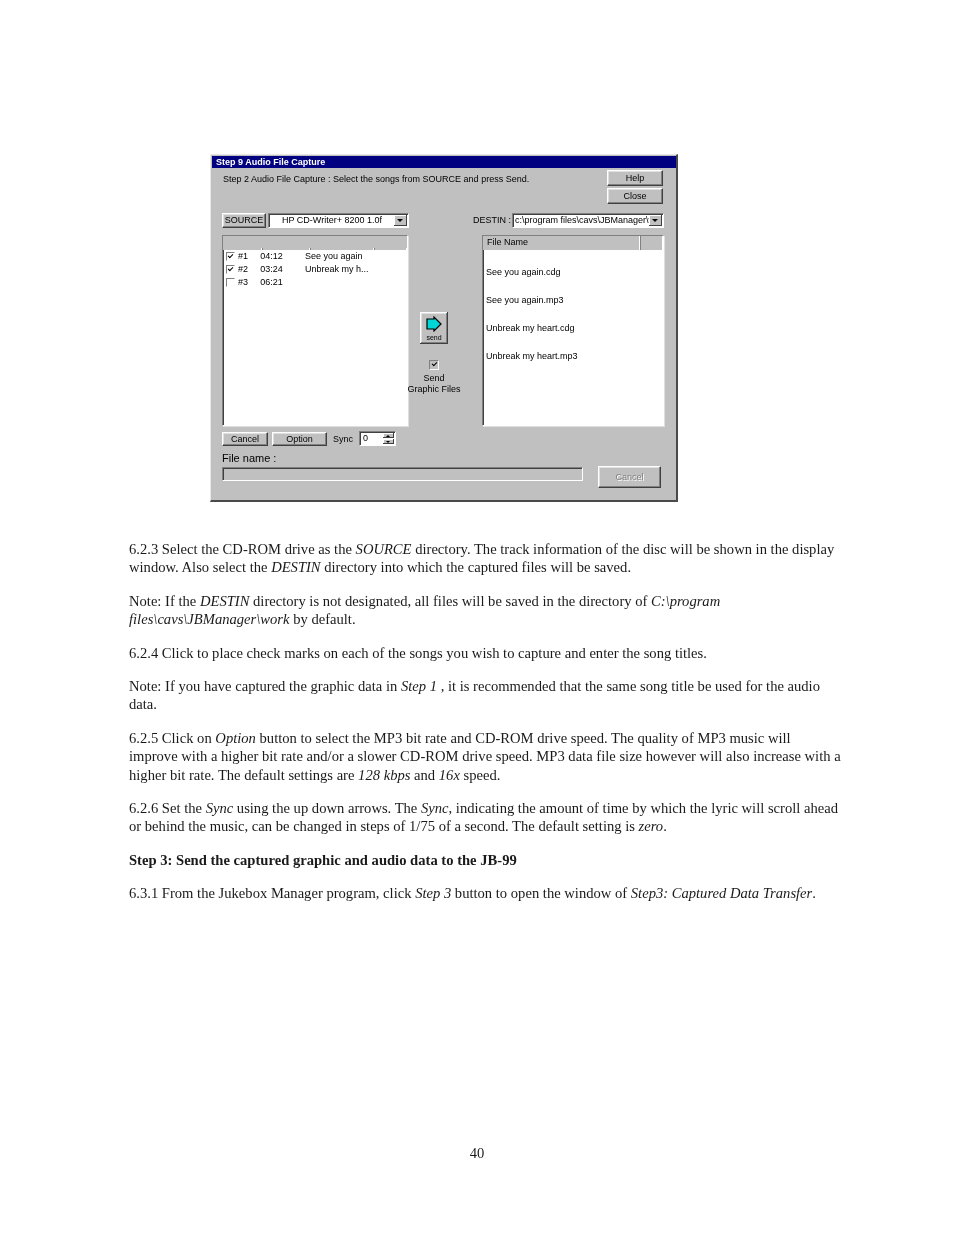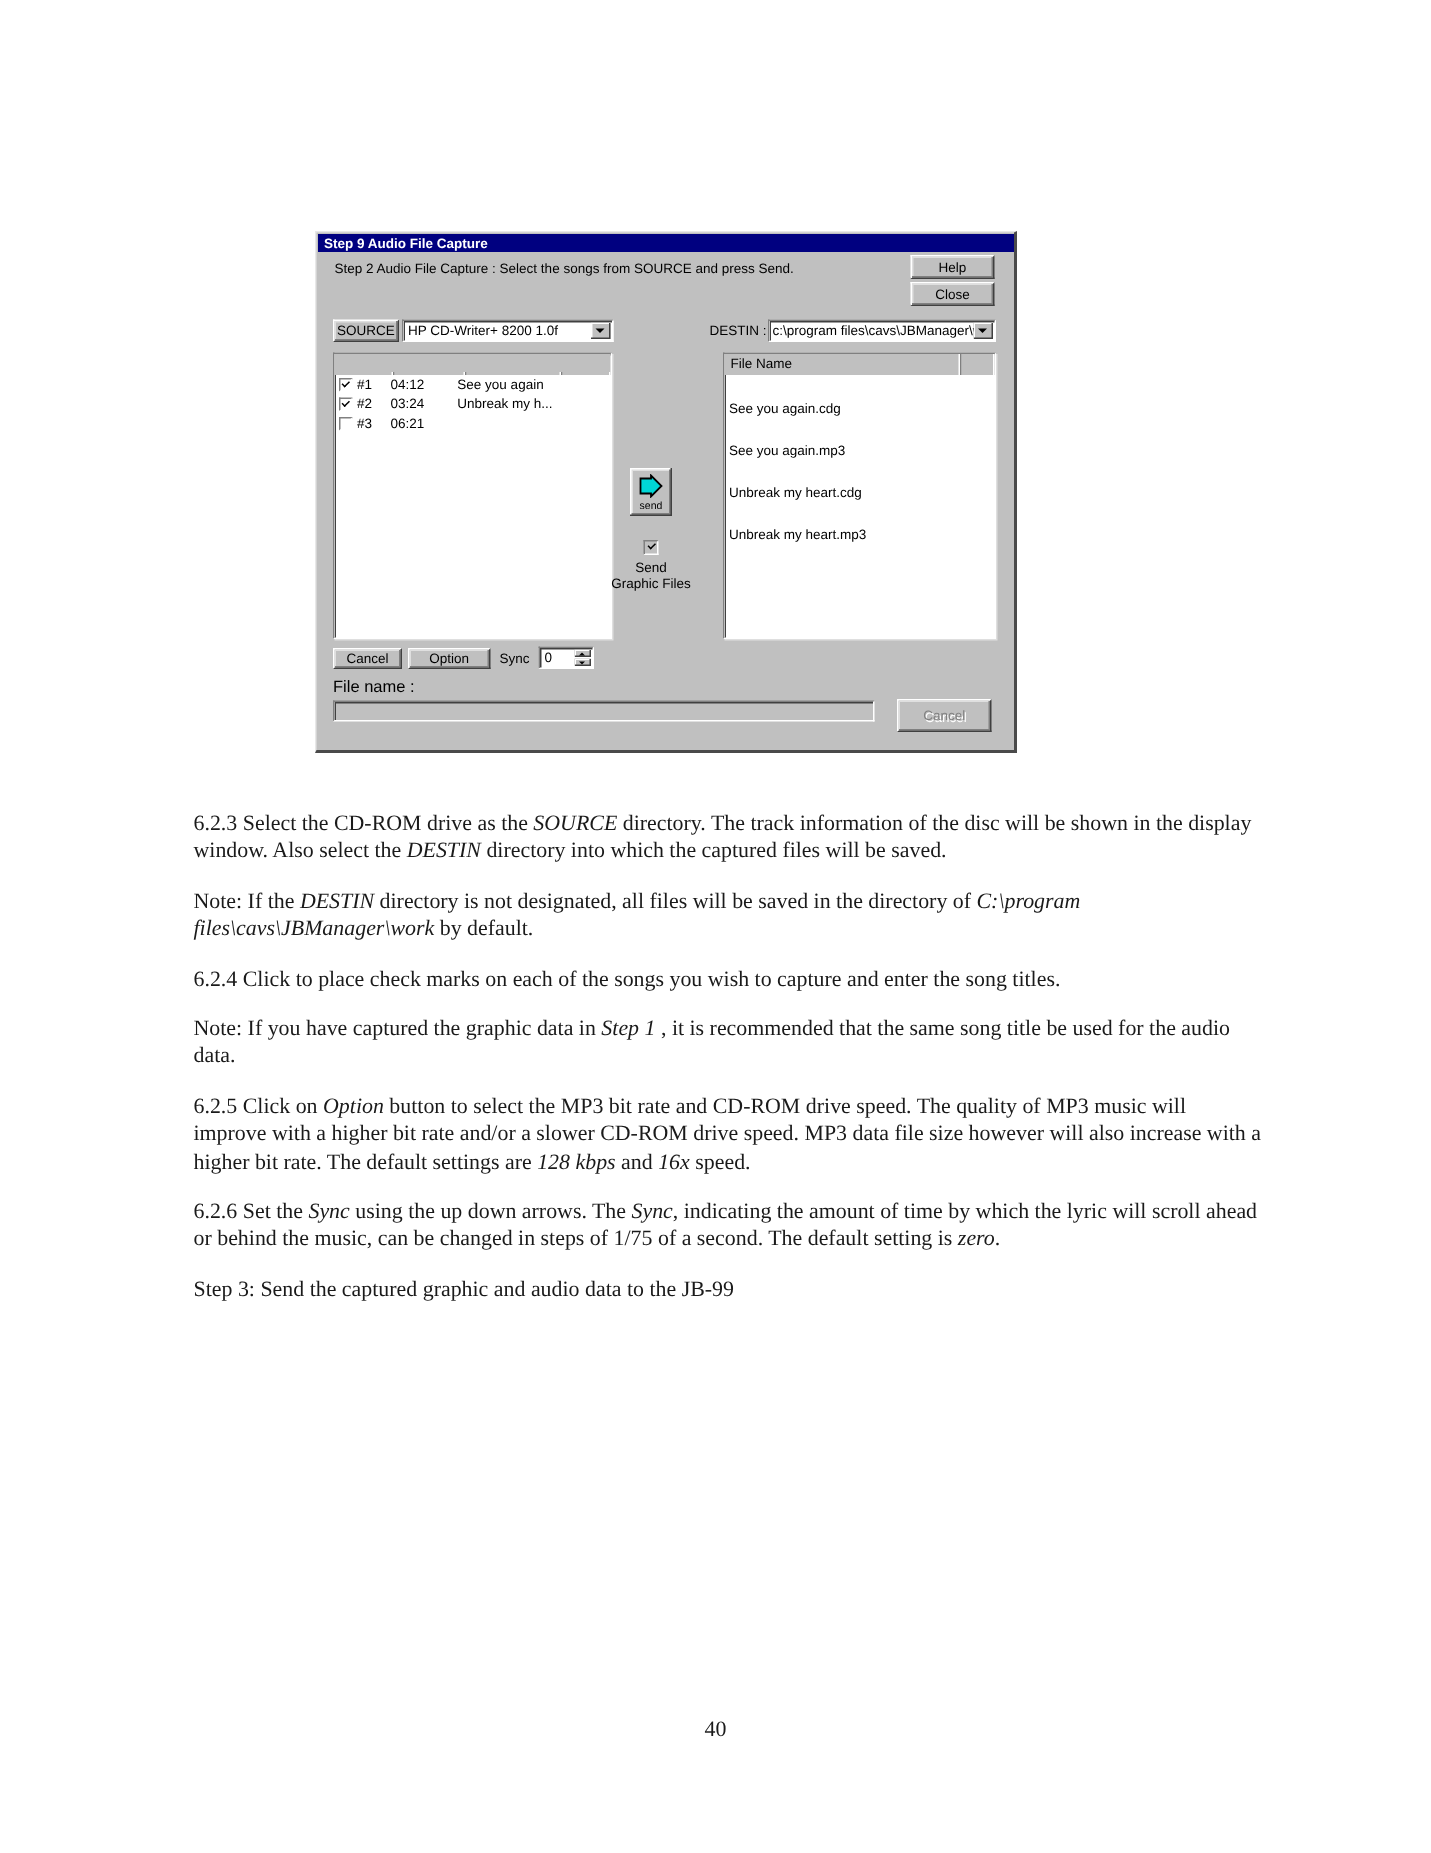--- a/index.html
+++ b/index.html
@@ -88,21 +88,21 @@
     border-bottom: 1px solid #ffffff;
     box-shadow: inset 1px 1px 0 #404040;
     box-sizing: border-box;
     font-family: "Liberation Sans", sans-serif;
     font-size: 9px;
     line-height: 13px;
     overflow: hidden;
     white-space: nowrap;
   }
   #source-combo { position: absolute; left: 57px; top: 58px; width: 141px; height: 15px; }
-  #source-combo .cval { position:absolute; left:3px; top:0; }
+  #source-combo .cval { position:absolute; left:13px; top:0; }
   .combo-arrow {
     position: absolute;
     right: 1px; top: 1px;
     width: 13px; height: 11px;
     background: #c0c0c0;
     box-shadow: inset -1px -1px 0 #404040, inset 1px 1px 0 #ffffff;
     box-sizing: border-box;
   }
   .combo-arrow::after {
     content: "";
@@ -326,21 +326,21 @@
     left: 129px;
     top: 540px;
     width: 712px;
     font-family: "Liberation Serif", serif;
     font-size: 14.6px;
     line-height: 18.4px;
     color: #1a1a1a;
     text-align: left;
   }
   #doc p { margin: 0 0 15px 0; }
-  #doc p.bold { font-weight: normal; }
+  #doc p.bold { font-weight: bold; }
   .it { font-style: italic; }
   #page-number {
     position: absolute;
     left: 0; right: 0;
     top: 1145px;
     text-align: center;
     font-family: "Liberation Serif", serif;
     font-size: 14.6px;
     color: #1a1a1a;
   }
@@ -446,14 +446,15 @@
 </div>
 
 <div id="doc">
     <p>6.2.3 Select the CD-ROM drive as the <span class="it">SOURCE</span> directory.    The track information of the disc will be shown in the display window.    Also select the <span class="it">DESTIN</span> directory into which the captured files will be saved.</p>
     <p>Note: If the <span class="it">DESTIN</span> directory is not designated, all files will be saved in the directory of <span class="it">C:\program files\cavs\JBManager\work</span> by default.</p>
     <p>6.2.4 Click to place check marks on each of the songs you wish to capture and enter the song titles.</p>
     <p>Note: If you have captured the graphic data in <span class="it">Step 1</span> , it is recommended that the same song title be used for the audio data.</p>
     <p>6.2.5 Click on <span class="it">Option</span> button to select the MP3 bit rate and CD-ROM drive speed.    The quality of MP3 music will improve with a higher bit rate and/or a slower CD-ROM drive speed.    MP3 data file size however will also increase with a higher bit rate.    The default settings are <span class="it">128 kbps</span> and <span class="it">16x</span> speed.</p>
     <p>6.2.6 Set the <span class="it">Sync</span> using the up down arrows.    The <span class="it">Sync</span>, indicating the amount of time by which the lyric will scroll ahead or behind the music, can be changed in steps of 1/75 of a second.    The default setting is <span class="it">zero</span>.</p>
     <p class="bold">Step 3: Send the captured graphic and audio data to the JB-99</p>
+    <p>6.3.1 From the Jukebox Manager program, click <span class="it">Step 3</span> button to open the window of <span class="it">Step3: Captured Data Transfer</span>.</p>
   </div>
 <div id="page-number">40</div>
 
 </body></html>

